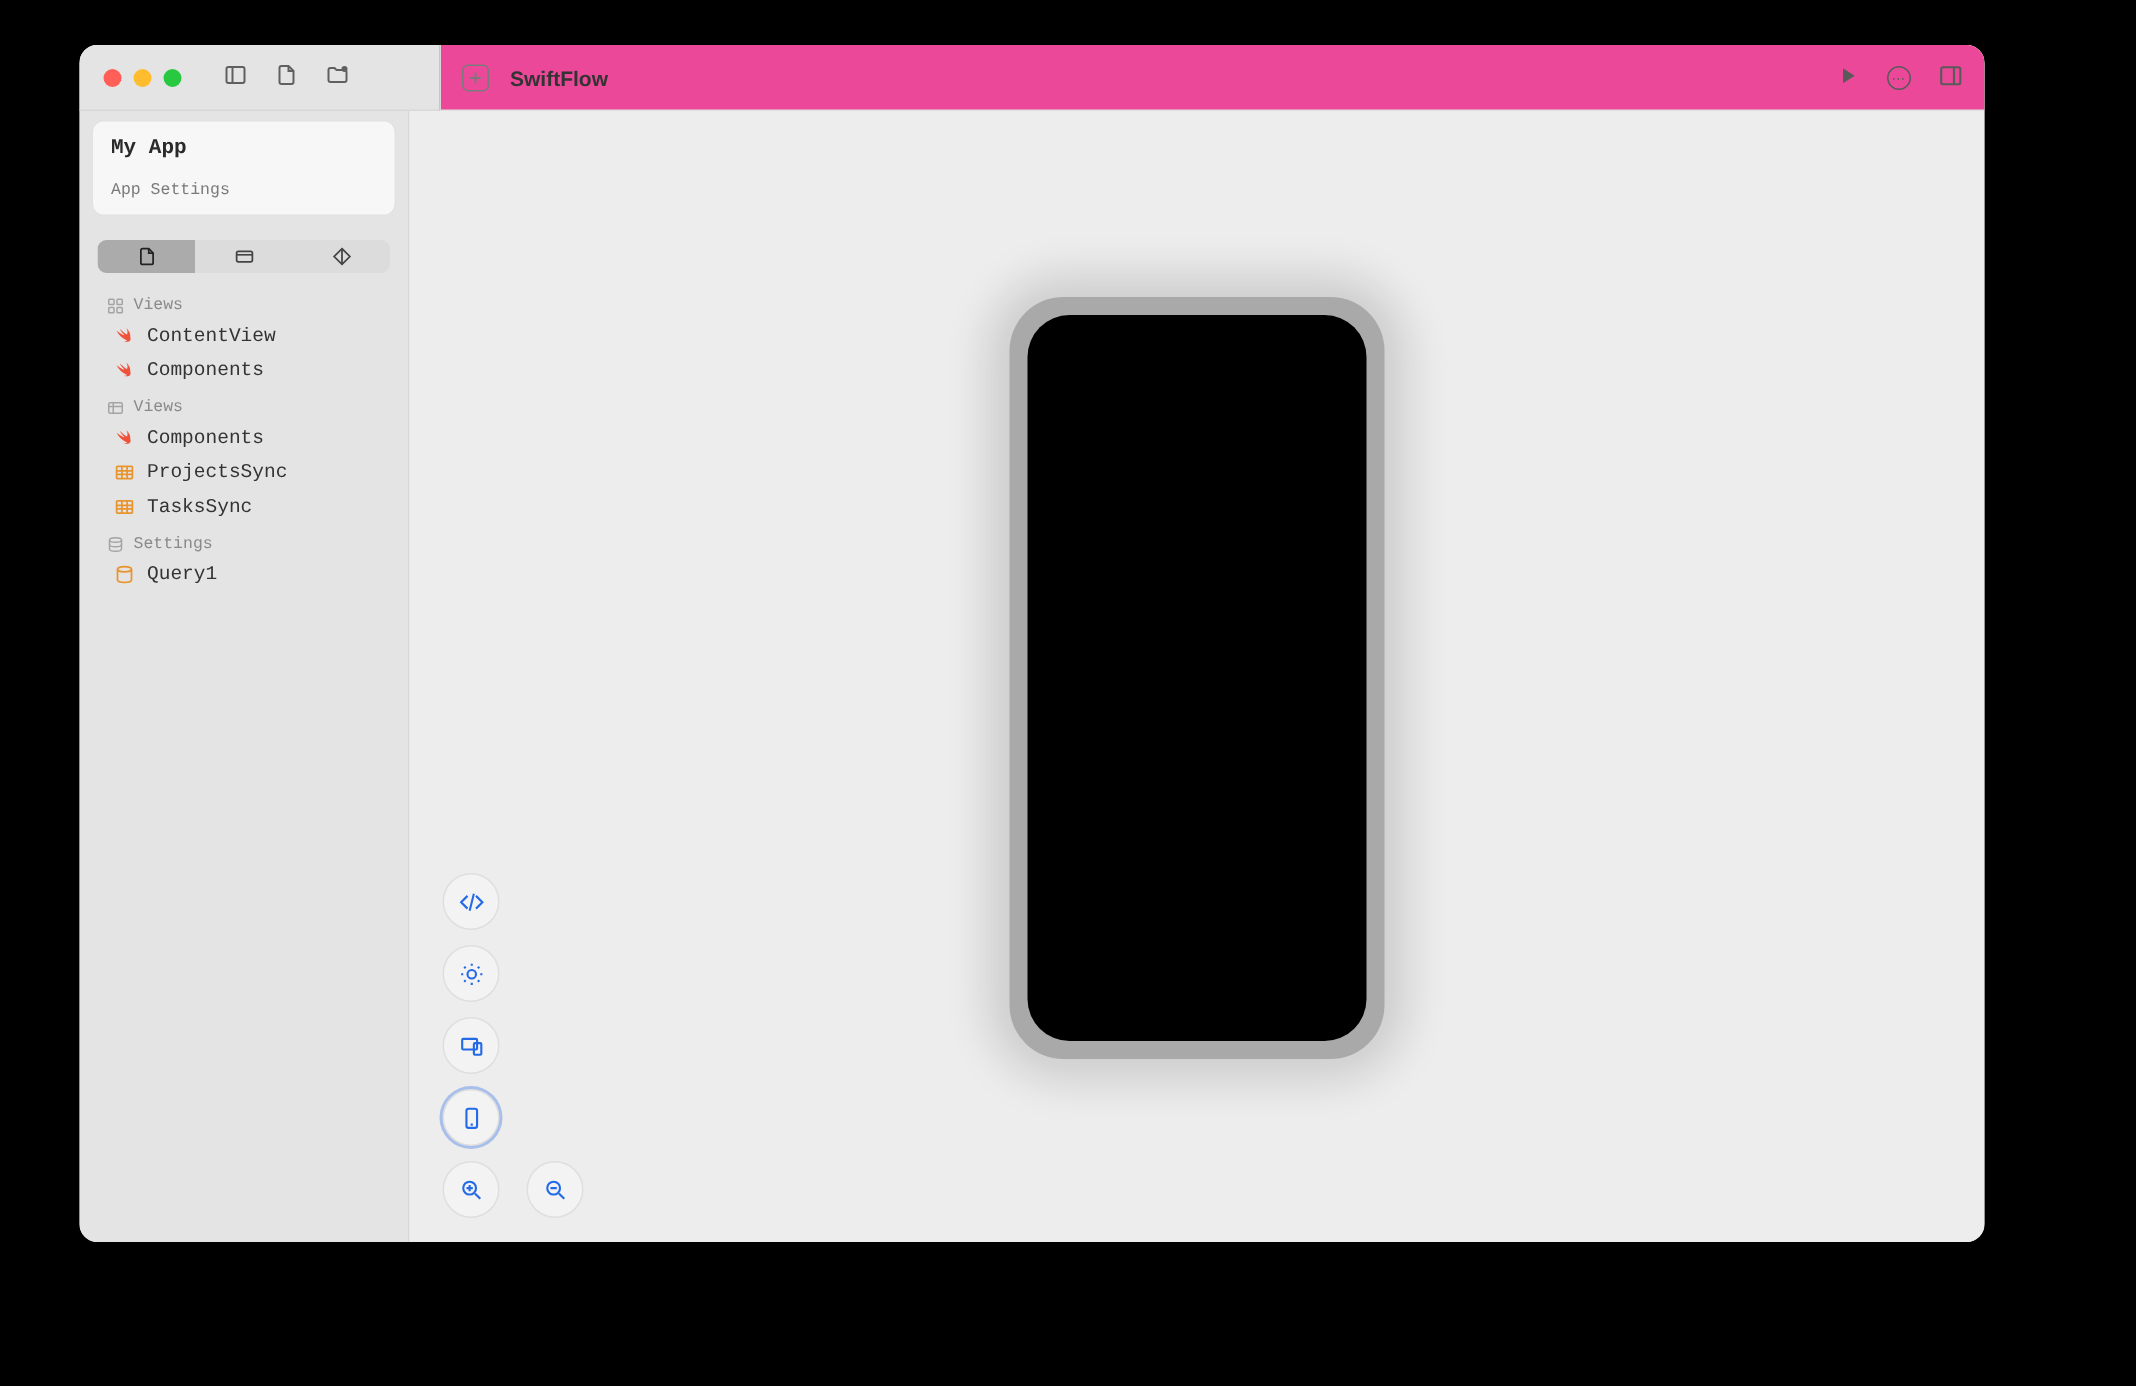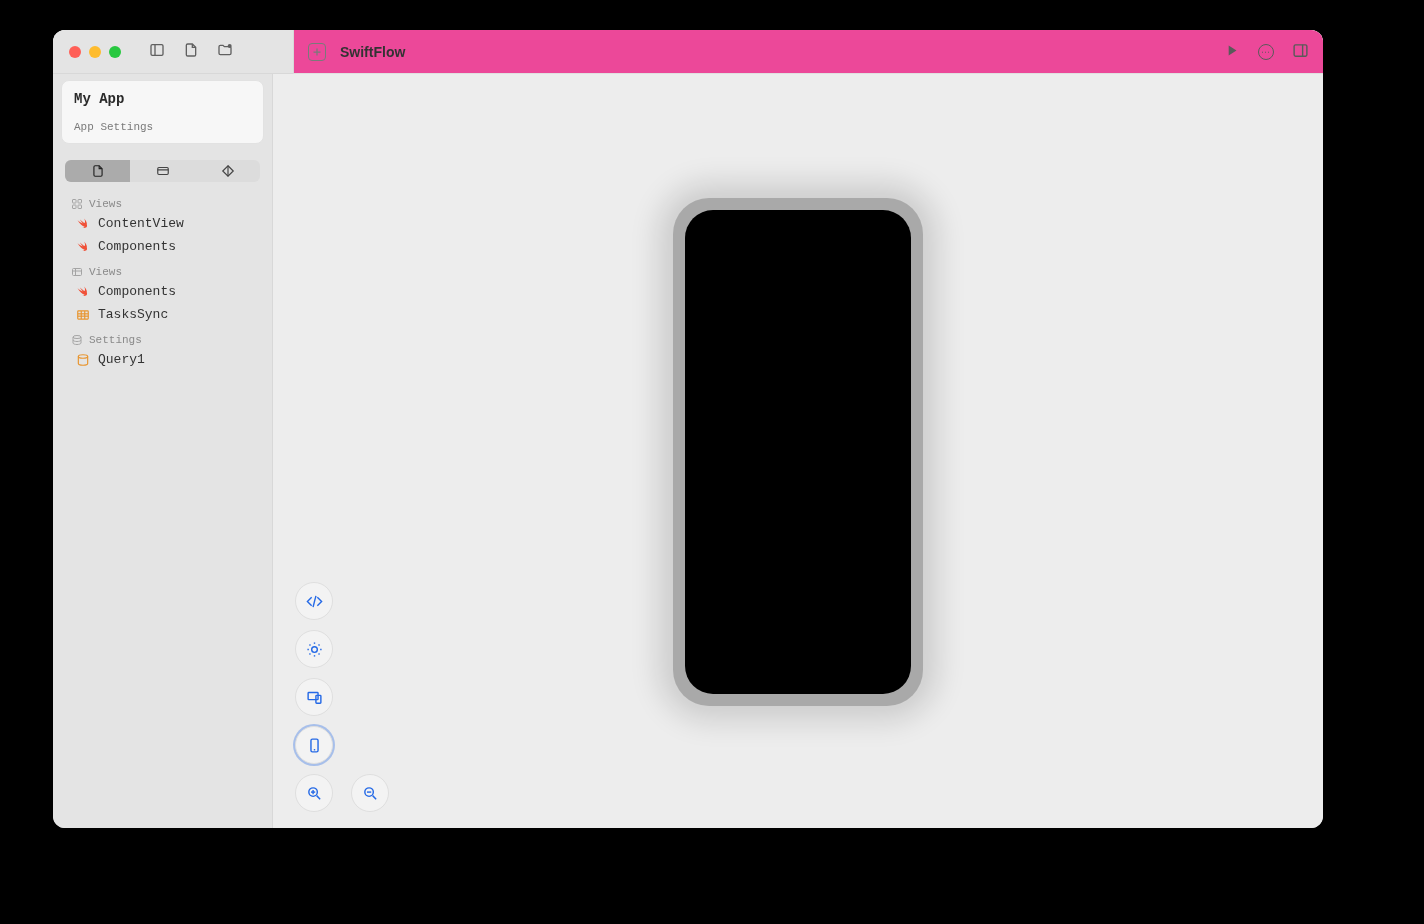--- a/index.html
+++ b/index.html
@@ -376,20 +376,32 @@
     <div class="tree-item">
       <span class="icon table-icon">
         <svg viewBox="0 0 24 24" fill="none" stroke="currentColor" stroke-width="2">
             <rect x="3" y="5" width="18" height="14" rx="1"></rect>
             <line x1="3" y1="10" x2="21" y2="10"></line>
             <line x1="3" y1="14" x2="21" y2="14"></line>
             <line x1="9" y1="5" x2="9" y2="19"></line>
             <line x1="15" y1="5" x2="15" y2="19"></line>
           </svg>
       </span>
+      <span>ProjectsSync</span>
+    </div>
+    <div class="tree-item">
+      <span class="icon table-icon">
+        <svg viewBox="0 0 24 24" fill="none" stroke="currentColor" stroke-width="2">
+            <rect x="3" y="5" width="18" height="14" rx="1"></rect>
+            <line x1="3" y1="10" x2="21" y2="10"></line>
+            <line x1="3" y1="14" x2="21" y2="14"></line>
+            <line x1="9" y1="5" x2="9" y2="19"></line>
+            <line x1="15" y1="5" x2="15" y2="19"></line>
+          </svg>
+      </span>
       <span>TasksSync</span>
     </div>
 
     <div class="section-header">
       <svg viewBox="0 0 24 24" fill="none" stroke="currentColor" stroke-width="2">
           <ellipse cx="12" cy="6" rx="8" ry="3"></ellipse>
           <path d="M4 6v6c0 1.7 3.6 3 8 3s8-1.3 8-3V6"></path>
           <path d="M4 12v6c0 1.7 3.6 3 8 3s8-1.3 8-3v-6"></path>
         </svg>
       <span>Settings</span>

